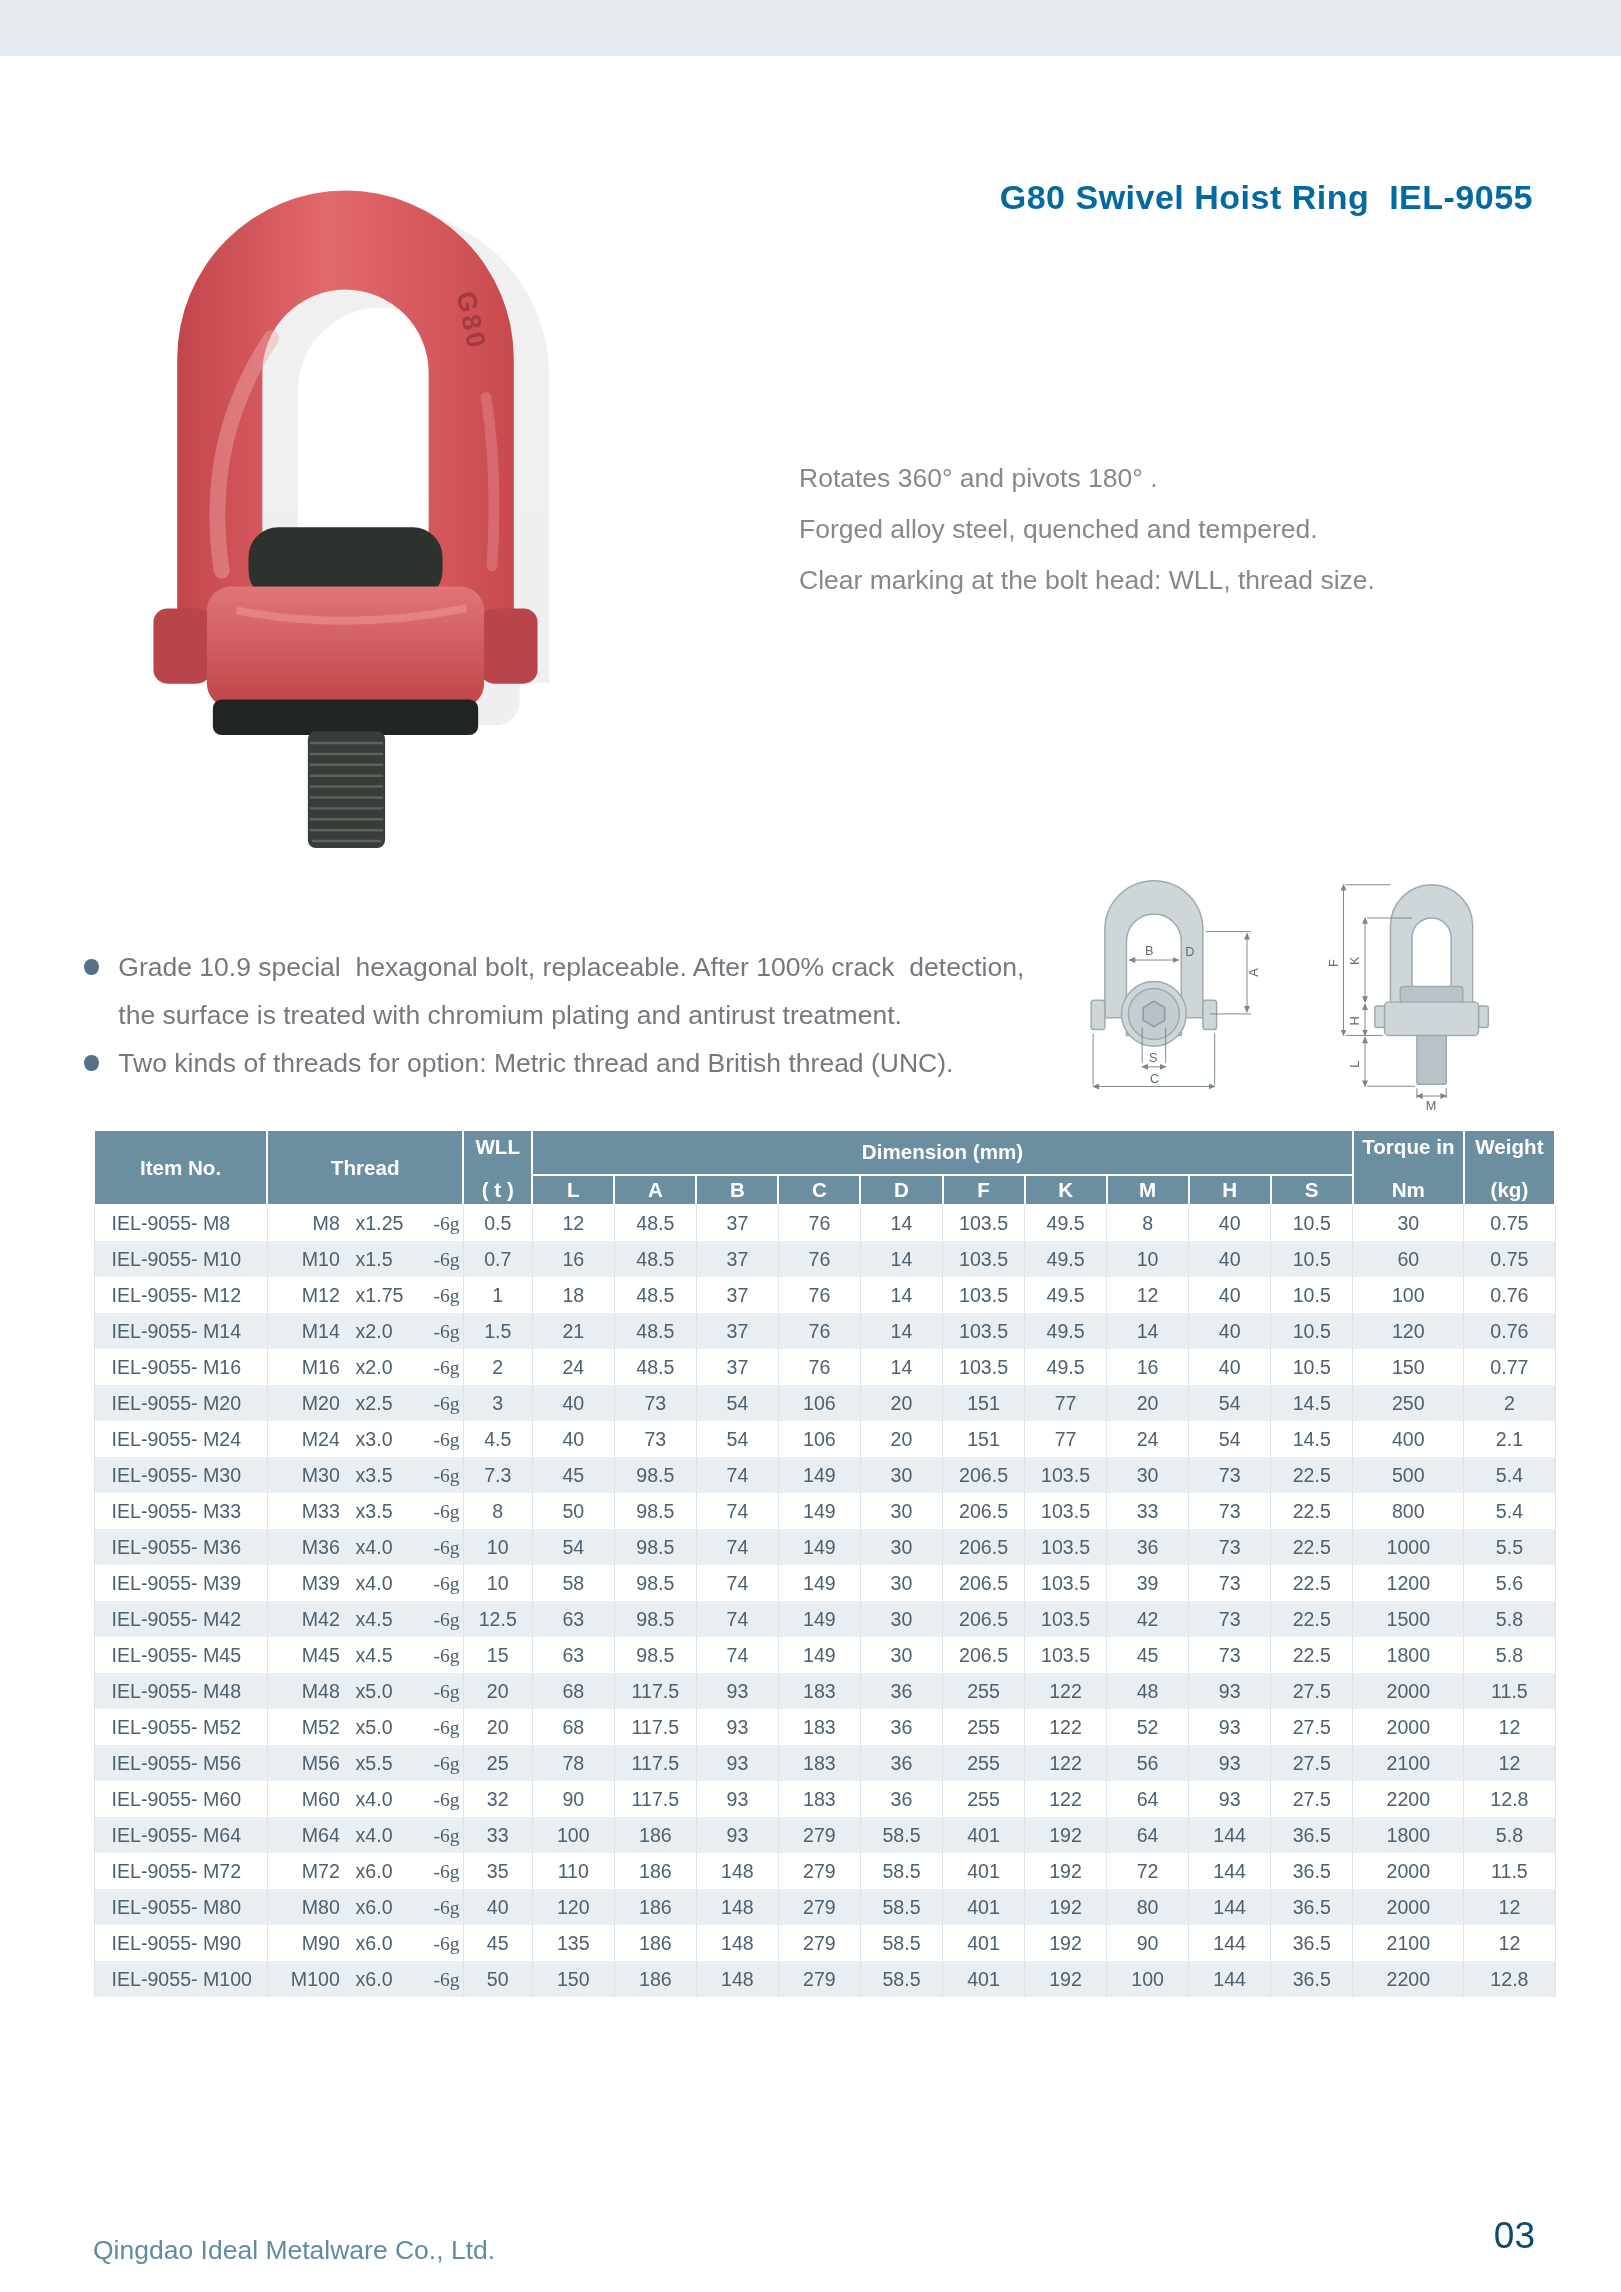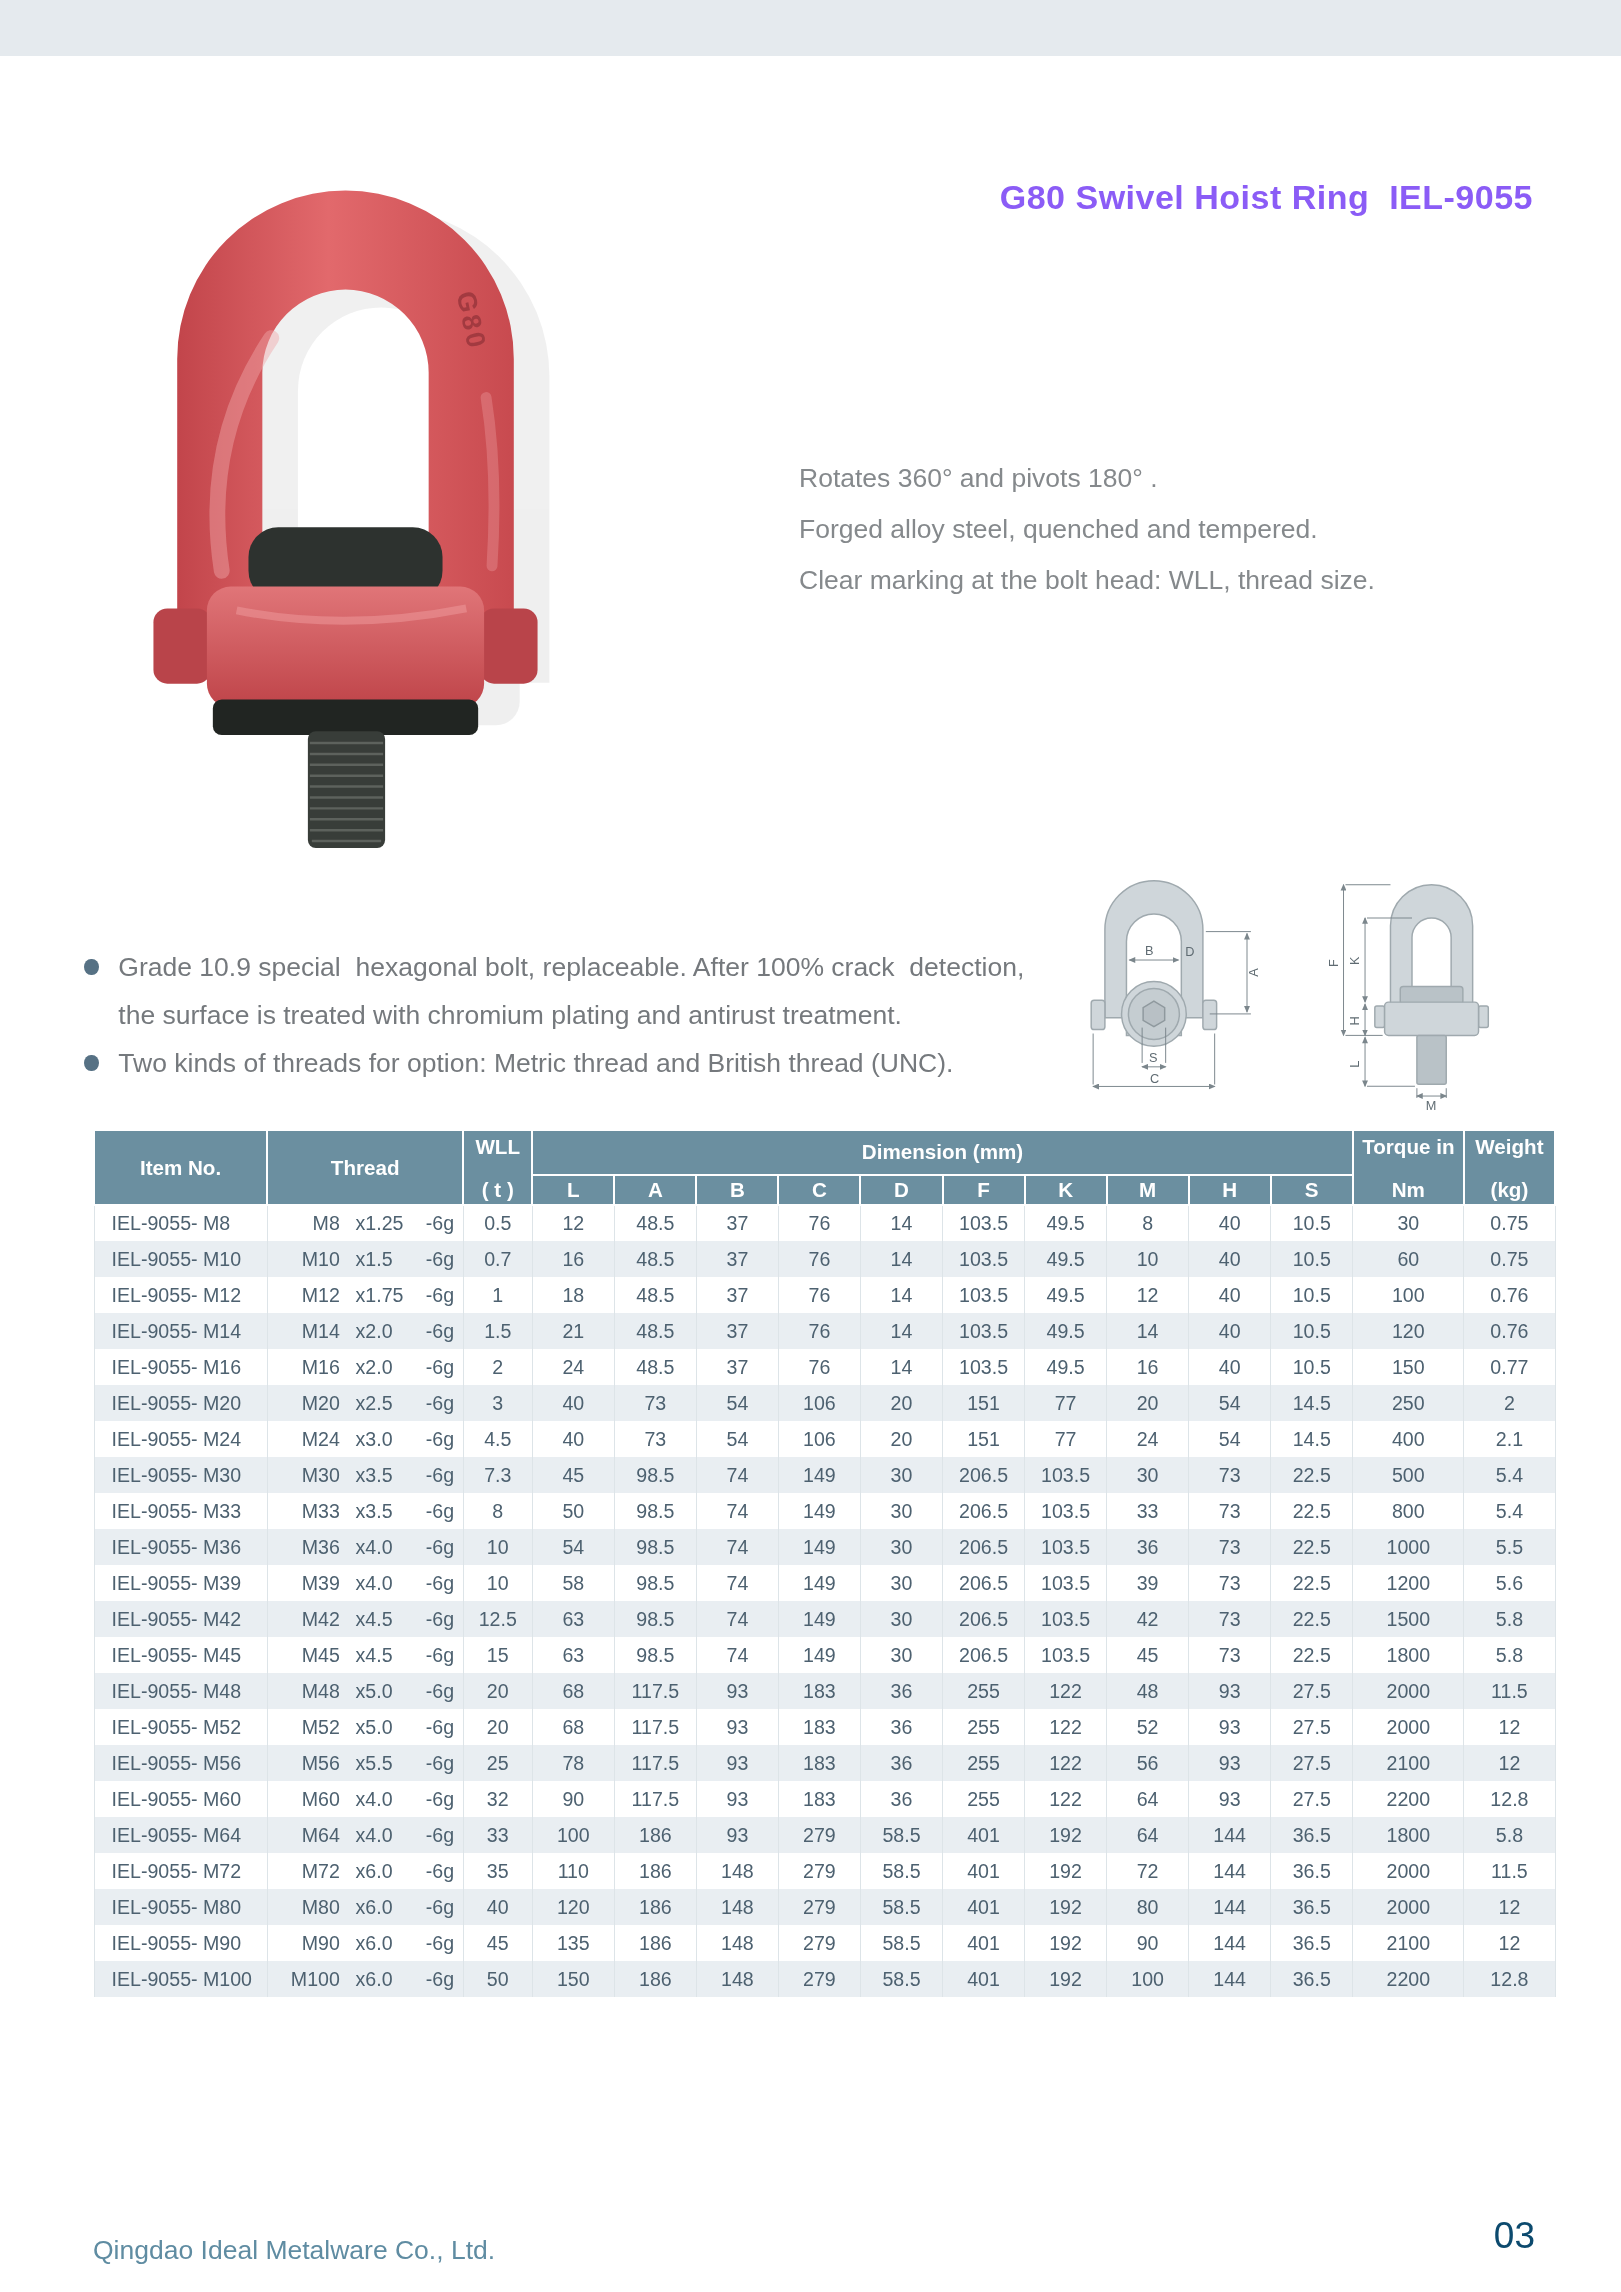--- a/index.html
+++ b/index.html
@@ -1,20 +1,20 @@
 <!DOCTYPE html>
 <html><head>
 <meta charset="utf-8">
 <style>
   * { margin:0; padding:0; box-sizing:border-box; }
   html,body { width:1621px; height:2293px; background:#ffffff; font-family:"Liberation Sans", sans-serif; overflow:hidden; position:relative; }
 
   .top-band { position:absolute; left:0; top:0; width:1621px; height:56px; background:#e5eaee; }
 
-  .page-title { position:absolute; top:178px; right:88px; font-size:34px; font-weight:600; color:#8b5cf6; letter-spacing:0.5px; white-space:pre; }
+  .page-title { position:absolute; top:178px; right:88px; font-size:34px; font-weight:600; color:#0369a1; letter-spacing:0.5px; white-space:pre; }
 
   .product-photo { position:absolute; left:98px; top:145px; width:495px; height:708px; }
 
   .description { position:absolute; left:799px; top:453px; font-size:26.5px; color:#85898c; line-height:51px; }
   .description div { white-space:pre; }
 
   .features { position:absolute; left:84px; top:943px; font-size:26.5px; color:#75797d; }
   .feature { display:flex; align-items:flex-start; }
   .bullet-dot { width:14.7px; height:16.7px; border-radius:50%; background:#567184; margin:15.7px 19.6px 0 0; flex-shrink:0; }
   .feature-text div { line-height:48px; white-space:pre; }
@@ -24,21 +24,21 @@
   .spec-table { position:absolute; left:93px; top:1129px; border-collapse:collapse; table-layout:fixed; width:1463px; }
   .spec-table thead th { background:#6b8fa0; color:#ffffff; border:2.9px solid #ffffff; font-size:20.6px; font-weight:bold; vertical-align:middle; text-align:center; }
   .th-top { height:43px; }
   .th-sub { height:29px; }
   .th-stack { display:flex; flex-direction:column; justify-content:space-between; height:73px; padding:3.9px 0 2px 0; align-items:center; }
   .spec-table tbody td { height:36px; font-size:19.6px; color:#4d6170; text-align:center; border-left:1px solid #dde4e8; border-right:1px solid #dde4e8; background:#ffffff; }
   .spec-table tbody tr:nth-child(even) td { background:#e9eef2; }
   .c-item { text-align:left !important; padding-left:17px; }
   .t-size { display:inline-block; width:69px; text-align:right; }
   .t-pitch { display:inline-block; width:65px; text-align:left; margin-left:15.7px; }
-  .t-fit { display:inline-block; width:39px; text-align:center; }
+  .t-fit { display:inline-block; width:39px; text-align:right;font-family:Liberation Serif, serif; }
 
   .footer-company { position:absolute; left:93px; top:2203px; font-size:26.5px; color:#5f8ca2;margin-top:32px; }
   .page-number { position:absolute; right:86px; top:2192px; font-size:37px; color:#0c4a6e;margin-top:23px; }
 
   svg text { font-family:"Liberation Sans", sans-serif; }
 </style>
 </head>
 <body>
 
 <div class="top-band"></div>

